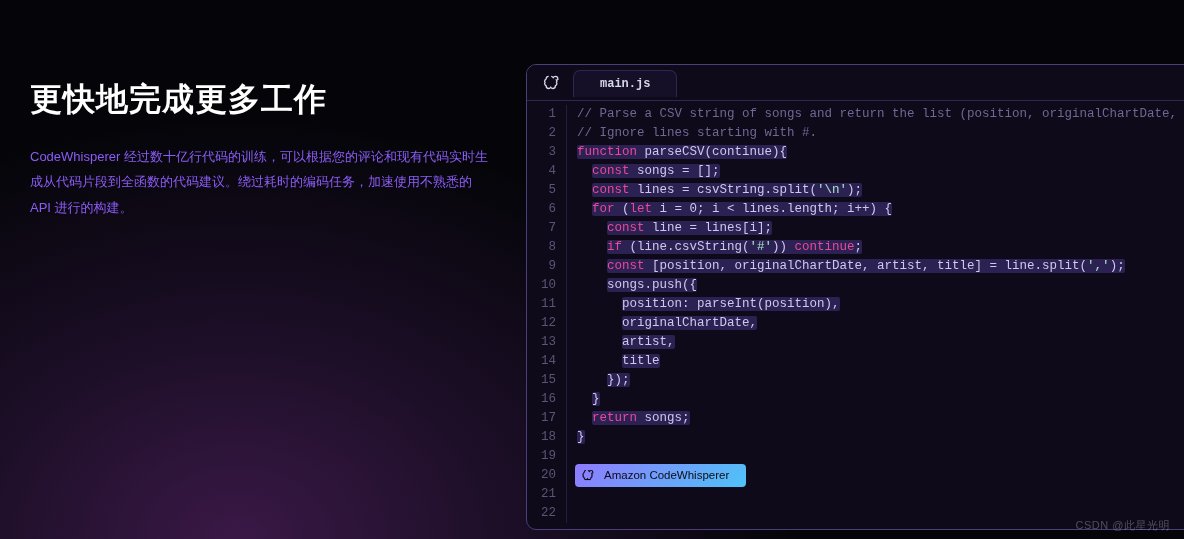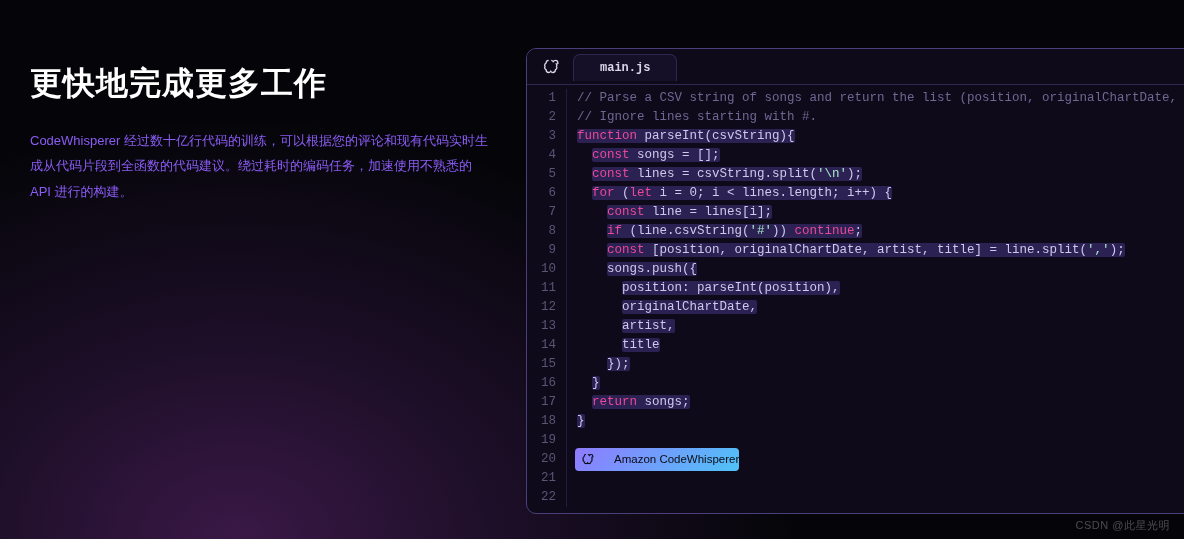--- a/index.html
+++ b/index.html
@@ -3,21 +3,21 @@
 <meta charset="utf-8">
 <style>
   * { box-sizing: border-box; margin: 0; padding: 0; }
   html, body { width: 1184px; height: 539px; overflow: hidden; }
   body {
     background: radial-gradient(ellipse 800px 600px at 20% 100%, #3a1846 0%, #1b0e26 35%, #050509 70%);
     font-family: "Microsoft YaHei", "PingFang SC", Arial, sans-serif;
     color: #e6e6ea;
     position: relative;
   }
-  .content { display: flex; padding: 48px 30px 0 30px; gap: 36px; }
+  .content { display: flex; padding: 48px 30px 0 30px; gap: 36px; margin-top: 16px; }
   .left { flex: 0 0 460px; padding-top: 14px; }
   .heading { font-size: 32px; font-weight: 700; color: #ffffff; margin-bottom: 22px; letter-spacing: 1px; }
   .desc { font-size: 13px; line-height: 1.95; color: #8b5cf6; }
   .right { flex: 1; }
   .editor {
     border: 1px solid #4a3f7a;
     border-radius: 10px;
     background: #0e0a1a;
     overflow: hidden;
     font-family: Consolas, "Courier New", monospace;
@@ -44,24 +44,24 @@
   .gutter { width: 40px; text-align: right; color: #5a5575; padding-right: 10px; user-select: none; border-right: 1px solid #231d3e; }
   .gutter div, .lines > div { height: 19px; line-height: 19px; }
   .lines { flex: 1; padding-left: 10px; position: relative; color: #a6a0c4; }
   .lines > div { white-space: pre; }
   .comment { color: #6e6893; }
   .hl { background: #2b2153; color: #cfc9ec; border-radius: 2px; }
   .kw { color: #ec4899; }
   .str { color: #a9e6c9; }
   .badge-row { height: 21px; display:flex; align-items:center; }
   .badge {
-    display: inline-flex; align-items: center; gap: 18px;
+    display: inline-flex; align-items: center; gap: 8px;
     background: linear-gradient(135deg, #8f7bff 0%, #4fc3f7 100%);
     color: #0b0b14; font-weight: 500; font-size: 11.5px;
-    padding: 2px 0 2px 6px; border-radius: 4px;
+    padding: 2px 17px 2px 6px; border-radius: 4px;
     font-family: Arial, sans-serif;
     margin-left: -2px;
   }
   .badge svg { width: 15px; height: 15px; }
   .watermark { position: absolute; right: 14px; bottom: 6px; color: rgba(200,200,210,0.35); font-size: 11px; letter-spacing: 0.5px; }
 </style>
 </head>
 <body>
 
 <div class="content">
@@ -101,21 +101,21 @@
             <div>17</div>
             <div>18</div>
             <div>19</div>
             <div>20</div>
             <div>21</div>
             <div>22</div>
           </div>
         <div class="lines" id="lines">
             <div><span class="comment">// Parse a CSV string of songs and return the list (position, originalChartDate, artist, title).</span></div>
             <div><span class="comment">// Ignore lines starting with #.</span></div>
-            <div><span class="hl"><span class="kw">function</span><span> parseInt(csvString){</span></span></div>
+            <div><span class="hl"><span class="kw">function</span><span> parseCSV(continue){</span></span></div>
             <div>  <span class="hl"><span class="kw">const</span><span> songs = [];</span></span></div>
             <div>  <span class="hl"><span class="kw">const</span><span> lines = csvString.split(</span><span class="str">'\n'</span><span>);</span></span></div>
             <div>  <span class="hl"><span class="kw">for</span><span> (</span><span class="kw">let</span><span> i = 0; i &lt; lines.length; i++) {</span></span></div>
             <div>    <span class="hl"><span class="kw">const</span><span> line = lines[i];</span></span></div>
             <div>    <span class="hl"><span class="kw">if</span><span> (line.csvString(</span><span class="str">'#'</span><span>)) </span><span class="kw">continue</span><span>;</span></span></div>
             <div>    <span class="hl"><span class="kw">const</span><span> [position, originalChartDate, artist, title] = line.split(</span><span class="str">','</span><span>);</span></span></div>
             <div>    <span class="hl"><span>songs.push({</span></span></div>
             <div>      <span class="hl"><span>position: parseInt(position),</span></span></div>
             <div>      <span class="hl"><span>originalChartDate,</span></span></div>
             <div>      <span class="hl"><span>artist,</span></span></div>

